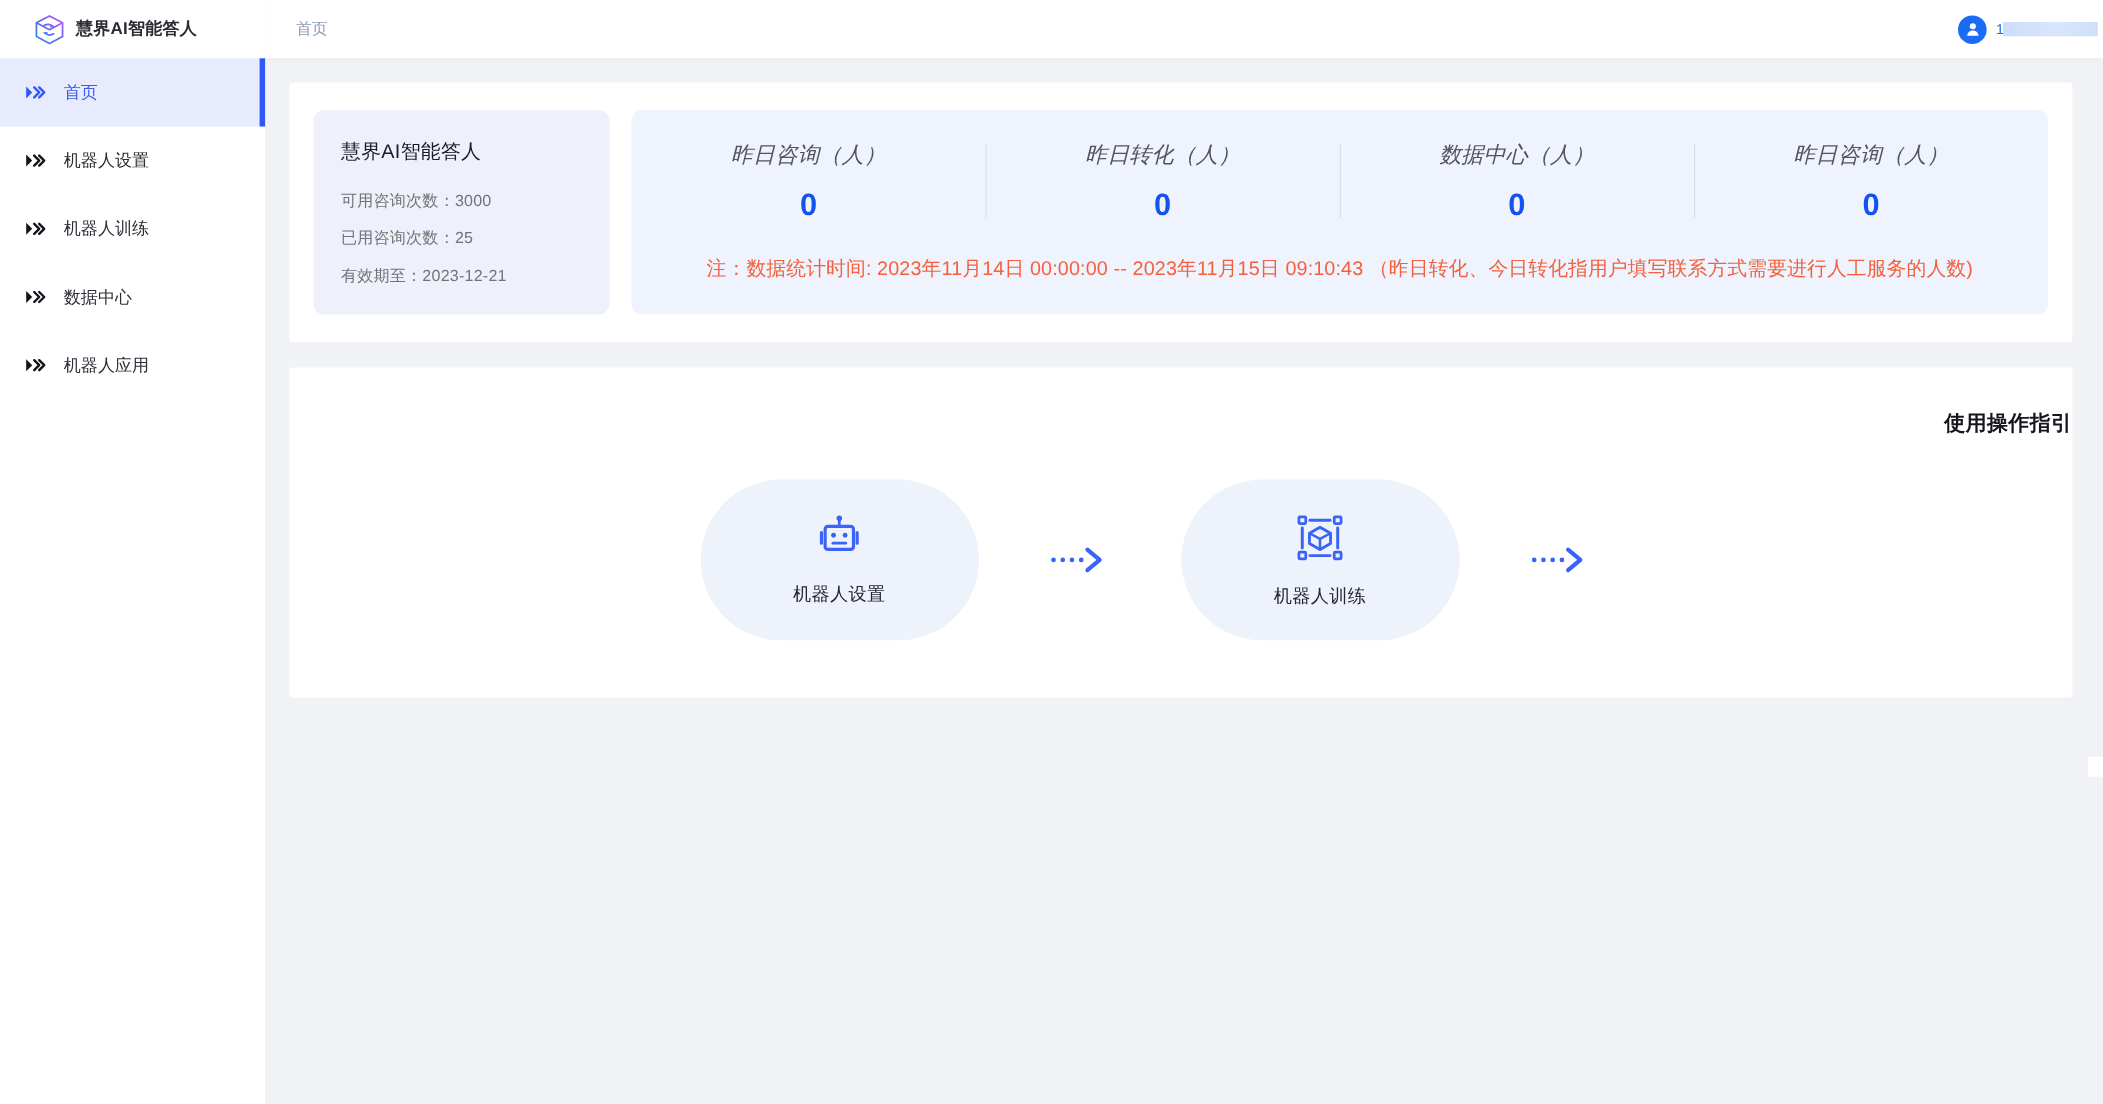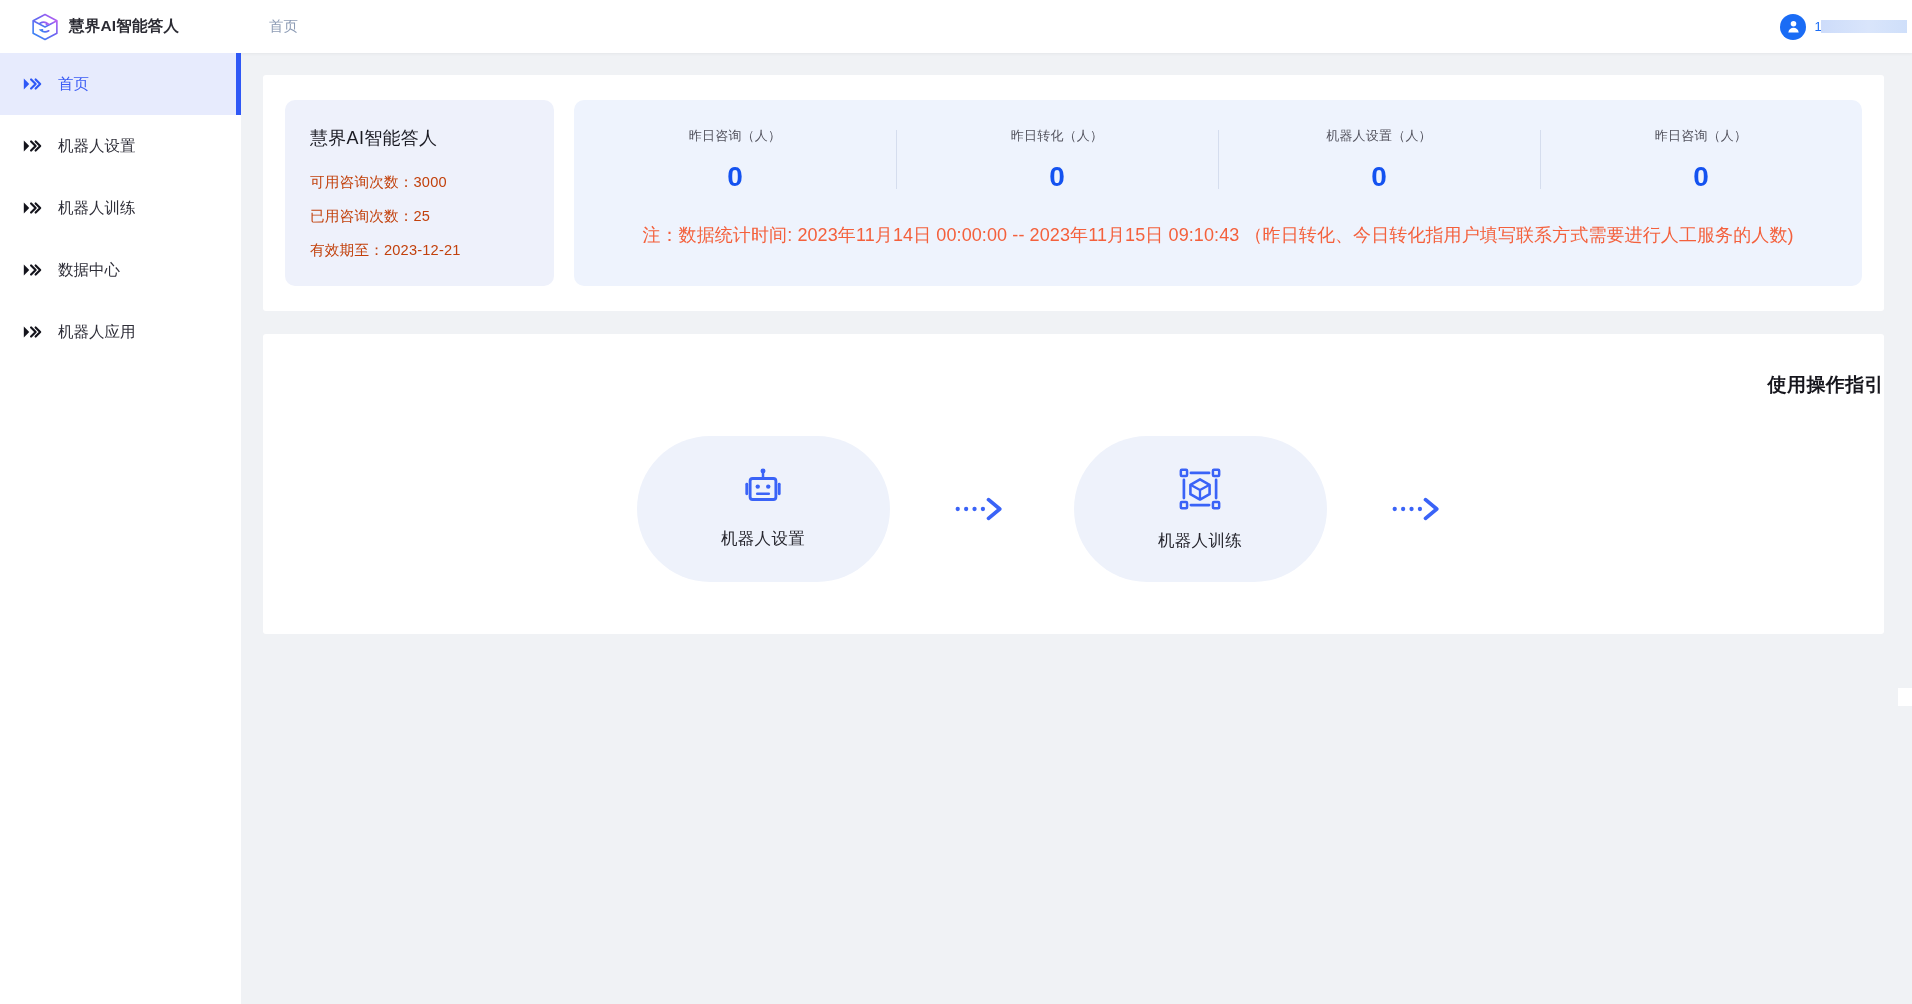--- a/index.html
+++ b/index.html
@@ -70,36 +70,36 @@
   .panel {
     background: #ffffff; border-radius: 3px; width: 1621px;
   }
   .panel-top { padding: 25px 22px 25px 22px; display: flex; gap: 20px; margin-bottom: 23px; }
 
   .info-card {
     width: 269px; flex: 0 0 269px; background: #eef1fb; border-radius: 10px;
     padding: 26px 0 26px 25px;
   }
   .info-title { font-size: 18px; color: #1b1b23; font-weight: 500; margin-bottom: 23px; letter-spacing: .3px;}
-  .info-row { font-size: 14.6px; color: #c2410c; margin-bottom: 15px; letter-spacing: .2px;}
+  .info-row { font-size: 14.6px; color: #737373; margin-bottom: 15px; letter-spacing: .2px;}
   .info-row:last-child { margin-bottom: 0; }
 
   .stats-card {
     flex: 1 1 auto; background: #eef3fd; border-radius: 10px; position: relative;
     padding-top: 27px;
   }
   .stats-row { display: flex; }
   .stat {
     flex: 1 1 0; text-align: center; position: relative;
   }
   .stat + .stat::before {
     content: ""; position: absolute; left: 0; top: 3px; bottom: 4px; width: 1px;
     background: #d5ddee;
   }
-  .stat-label { font-size: 13px; color: #53535e; margin-bottom: 16px; letter-spacing: .2px;}
+  .stat-label { font-size: 20px; color: #53535e; margin-bottom: 16px; letter-spacing: .2px; font-style: italic;}
   .stat-value { font-size: 28px; font-weight: 700; color: #1452f0; }
   .stats-note {
     margin-top: 30px; text-align: center; font-size: 18px; color: #f4603c;
     letter-spacing: .1px; padding-bottom: 26px;
   }
 
   .panel-guide { padding: 38px 0 52px 0; }
   .guide-title {
     text-align: right; font-size: 19px; font-weight: 700; color: #16161d;
     letter-spacing: .4px; margin-bottom: 38px;
@@ -235,21 +235,21 @@
           <div class="stats-row">
             <div class="stat">
               <div class="stat-label">昨日咨询（人）</div>
               <div class="stat-value">0</div>
             </div>
             <div class="stat">
               <div class="stat-label">昨日转化（人）</div>
               <div class="stat-value">0</div>
             </div>
             <div class="stat">
-              <div class="stat-label">机器人设置（人）</div>
+              <div class="stat-label">数据中心（人）</div>
               <div class="stat-value">0</div>
             </div>
             <div class="stat">
               <div class="stat-label">昨日咨询（人）</div>
               <div class="stat-value">0</div>
             </div>
           </div>
           <div class="stats-note">注：数据统计时间: 2023年11月14日 00:00:00 -- 2023年11月15日 09:10:43 （昨日转化、今日转化指用户填写联系方式需要进行人工服务的人数)</div>
         </div>
 

